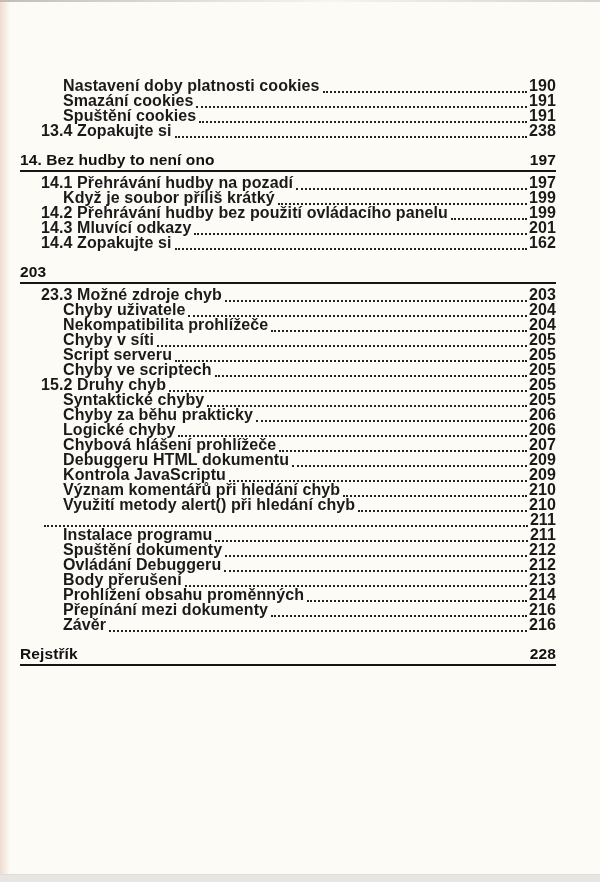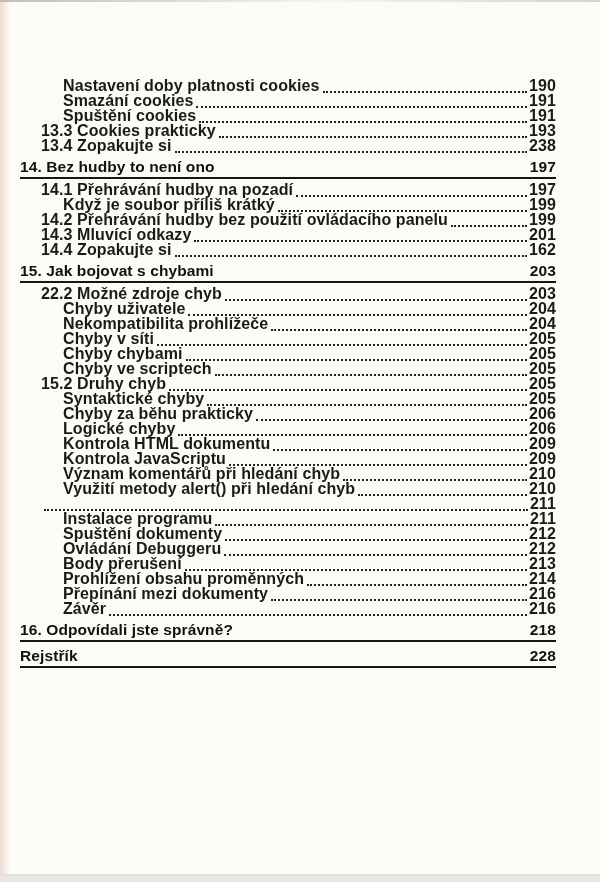--- a/index.html
+++ b/index.html
@@ -57,21 +57,21 @@
     min-width: 24px;
     text-align: left;
     white-space: nowrap;
   }
   .chapter-row {
     display: flex;
     justify-content: space-between;
     align-items: flex-end;
     border-bottom: 2px solid #151515;
     padding-bottom: 1px;
-    margin-top: 3px;
+    margin-top: 11px;
     margin-bottom: 5px;
     font-size: 15.5px;
     font-weight: 700;
     color: #111;
     letter-spacing: 0.1px;
   }
   .ch-label { white-space: nowrap; }
   .ch-page { white-space: nowrap; }
 </style>
 </head>
@@ -93,25 +93,20 @@
     <span class="leader"></span>
     <span class="e-page">191</span>
   </div>
 
   <div class="entry-row level-3">
     <span class="e-label">Spuštění cookies</span>
     <span class="leader"></span>
     <span class="e-page">191</span>
   </div>
 
-  <div class="entry-row level-2">
-    <span class="e-label">13.3 Cookies prakticky</span>
-    <span class="leader"></span>
-    <span class="e-page">193</span>
-  </div>
 
   <div class="entry-row level-2">
     <span class="e-label">13.4 Zopakujte si</span>
     <span class="leader"></span>
     <span class="e-page">238</span>
   </div>
 
   <div class="chapter-row">
     <span class="ch-label">14. Bez hudby to není ono</span>
     <span class="ch-page">197</span>
@@ -141,26 +136,25 @@
     <span class="e-page">201</span>
   </div>
 
   <div class="entry-row level-2">
     <span class="e-label">14.4 Zopakujte si</span>
     <span class="leader"></span>
     <span class="e-page">162</span>
   </div>
 
   <div class="chapter-row">
-    <span class="ch-label">15. Jak bojovat s chybami</span>
     <span class="ch-page">203</span>
   </div>
 
   <div class="entry-row level-2">
-    <span class="e-label">22.2 Možné zdroje chyb</span>
+    <span class="e-label">23.3 Možné zdroje chyb</span>
     <span class="leader"></span>
     <span class="e-page">203</span>
   </div>
 
   <div class="entry-row level-3">
     <span class="e-label">Chyby uživatele</span>
     <span class="leader"></span>
     <span class="e-page">204</span>
   </div>
 
@@ -170,21 +164,21 @@
     <span class="e-page">204</span>
   </div>
 
   <div class="entry-row level-3">
     <span class="e-label">Chyby v síti</span>
     <span class="leader"></span>
     <span class="e-page">205</span>
   </div>
 
   <div class="entry-row level-3">
-    <span class="e-label">Chyby chybami</span>
+    <span class="e-label">Script serveru</span>
     <span class="leader"></span>
     <span class="e-page">205</span>
   </div>
 
   <div class="entry-row level-3">
     <span class="e-label">Chyby ve scriptech</span>
     <span class="leader"></span>
     <span class="e-page">205</span>
   </div>
 
@@ -205,24 +199,29 @@
     <span class="leader"></span>
     <span class="e-page">206</span>
   </div>
 
   <div class="entry-row level-3">
     <span class="e-label">Logické chyby</span>
     <span class="leader"></span>
     <span class="e-page">206</span>
   </div>
 
-
-
-  <div class="entry-row level-3">
-    <span class="e-label">Kontrola HTML dokumentu</span>
+  <div class="entry-row level-3">
+    <span class="e-label">Chybová hlášení prohlížeče</span>
+    <span class="leader"></span>
+    <span class="e-page">207</span>
+  </div>
+
+
+  <div class="entry-row level-3">
+    <span class="e-label">Debuggeru HTML dokumentu</span>
     <span class="leader"></span>
     <span class="e-page">209</span>
   </div>
 
   <div class="entry-row level-3">
     <span class="e-label">Kontrola JavaScriptu</span>
     <span class="leader"></span>
     <span class="e-page">209</span>
   </div>
 
@@ -279,23 +278,19 @@
     <span class="e-page">216</span>
   </div>
 
   <div class="entry-row level-3">
     <span class="e-label">Závěr</span>
     <span class="leader"></span>
     <span class="e-page">216</span>
   </div>
 
 
-  <div class="chapter-row">
-    <span class="ch-label">16. Odpovídali jste správně?</span>
-    <span class="ch-page">218</span>
-  </div>
 
   <div class="chapter-row">
     <span class="ch-label">Rejstřík</span>
     <span class="ch-page">228</span>
   </div>
 </div>
 </div>
 
 </body></html>

